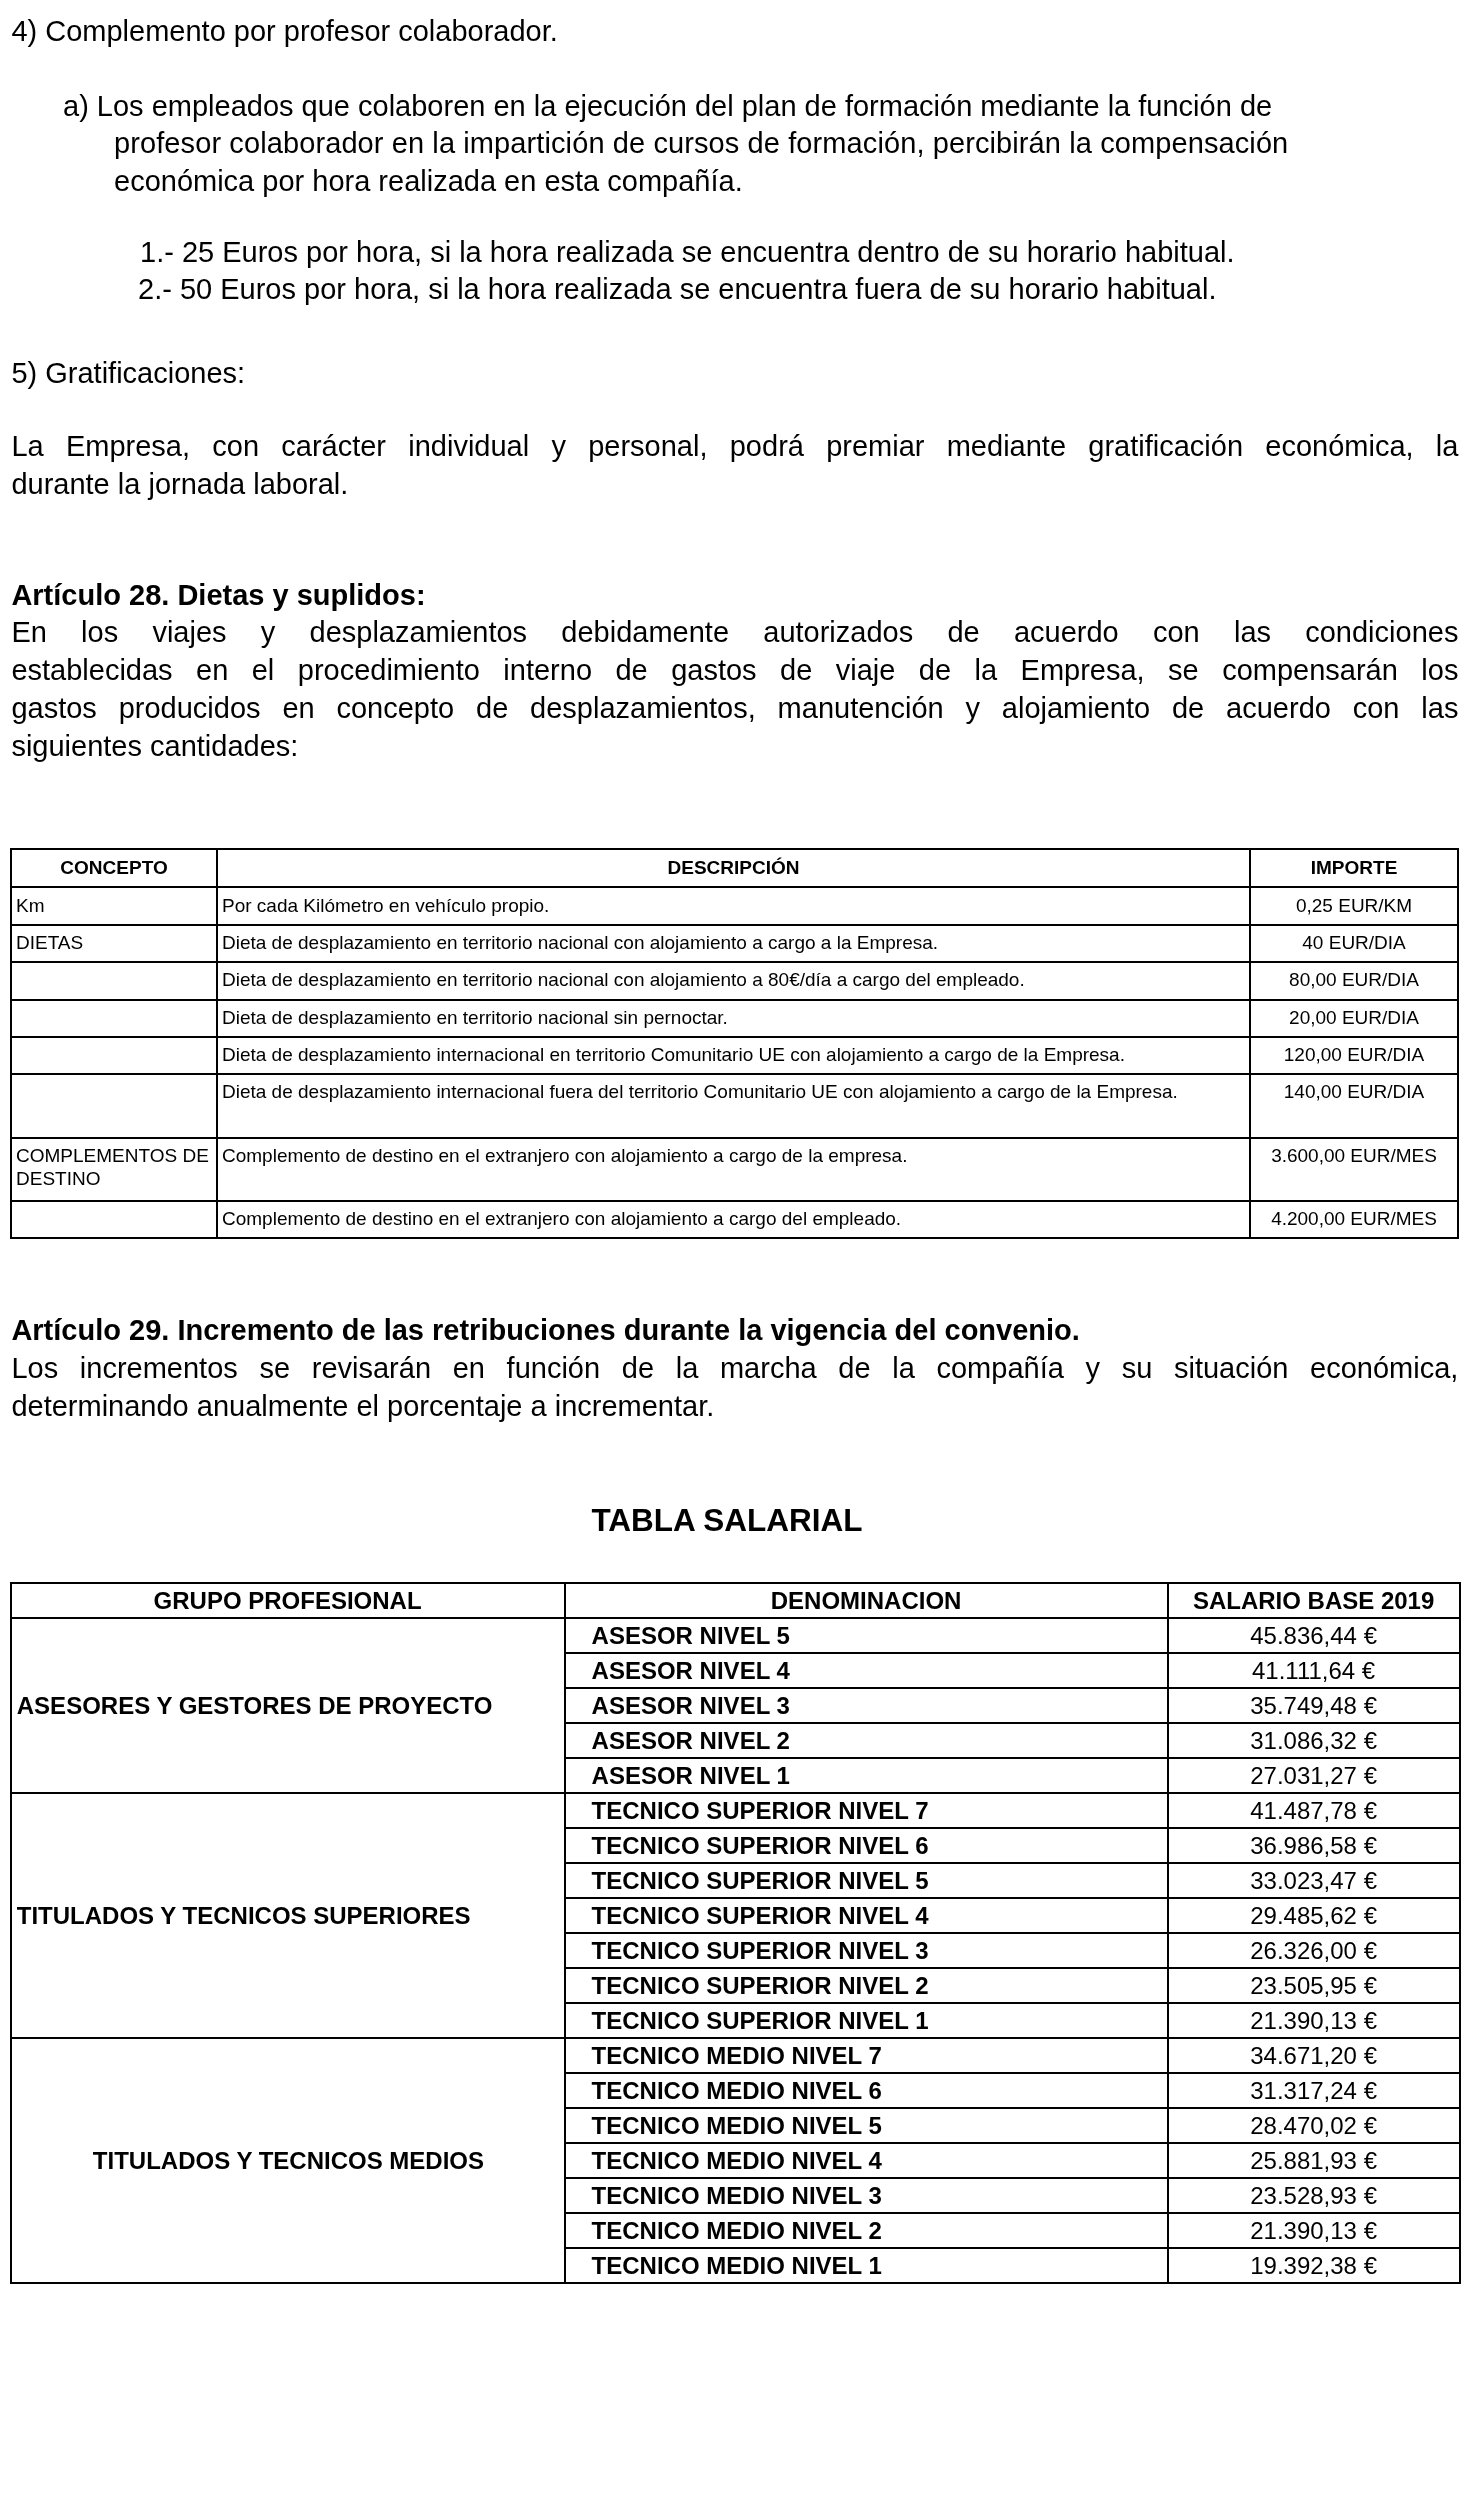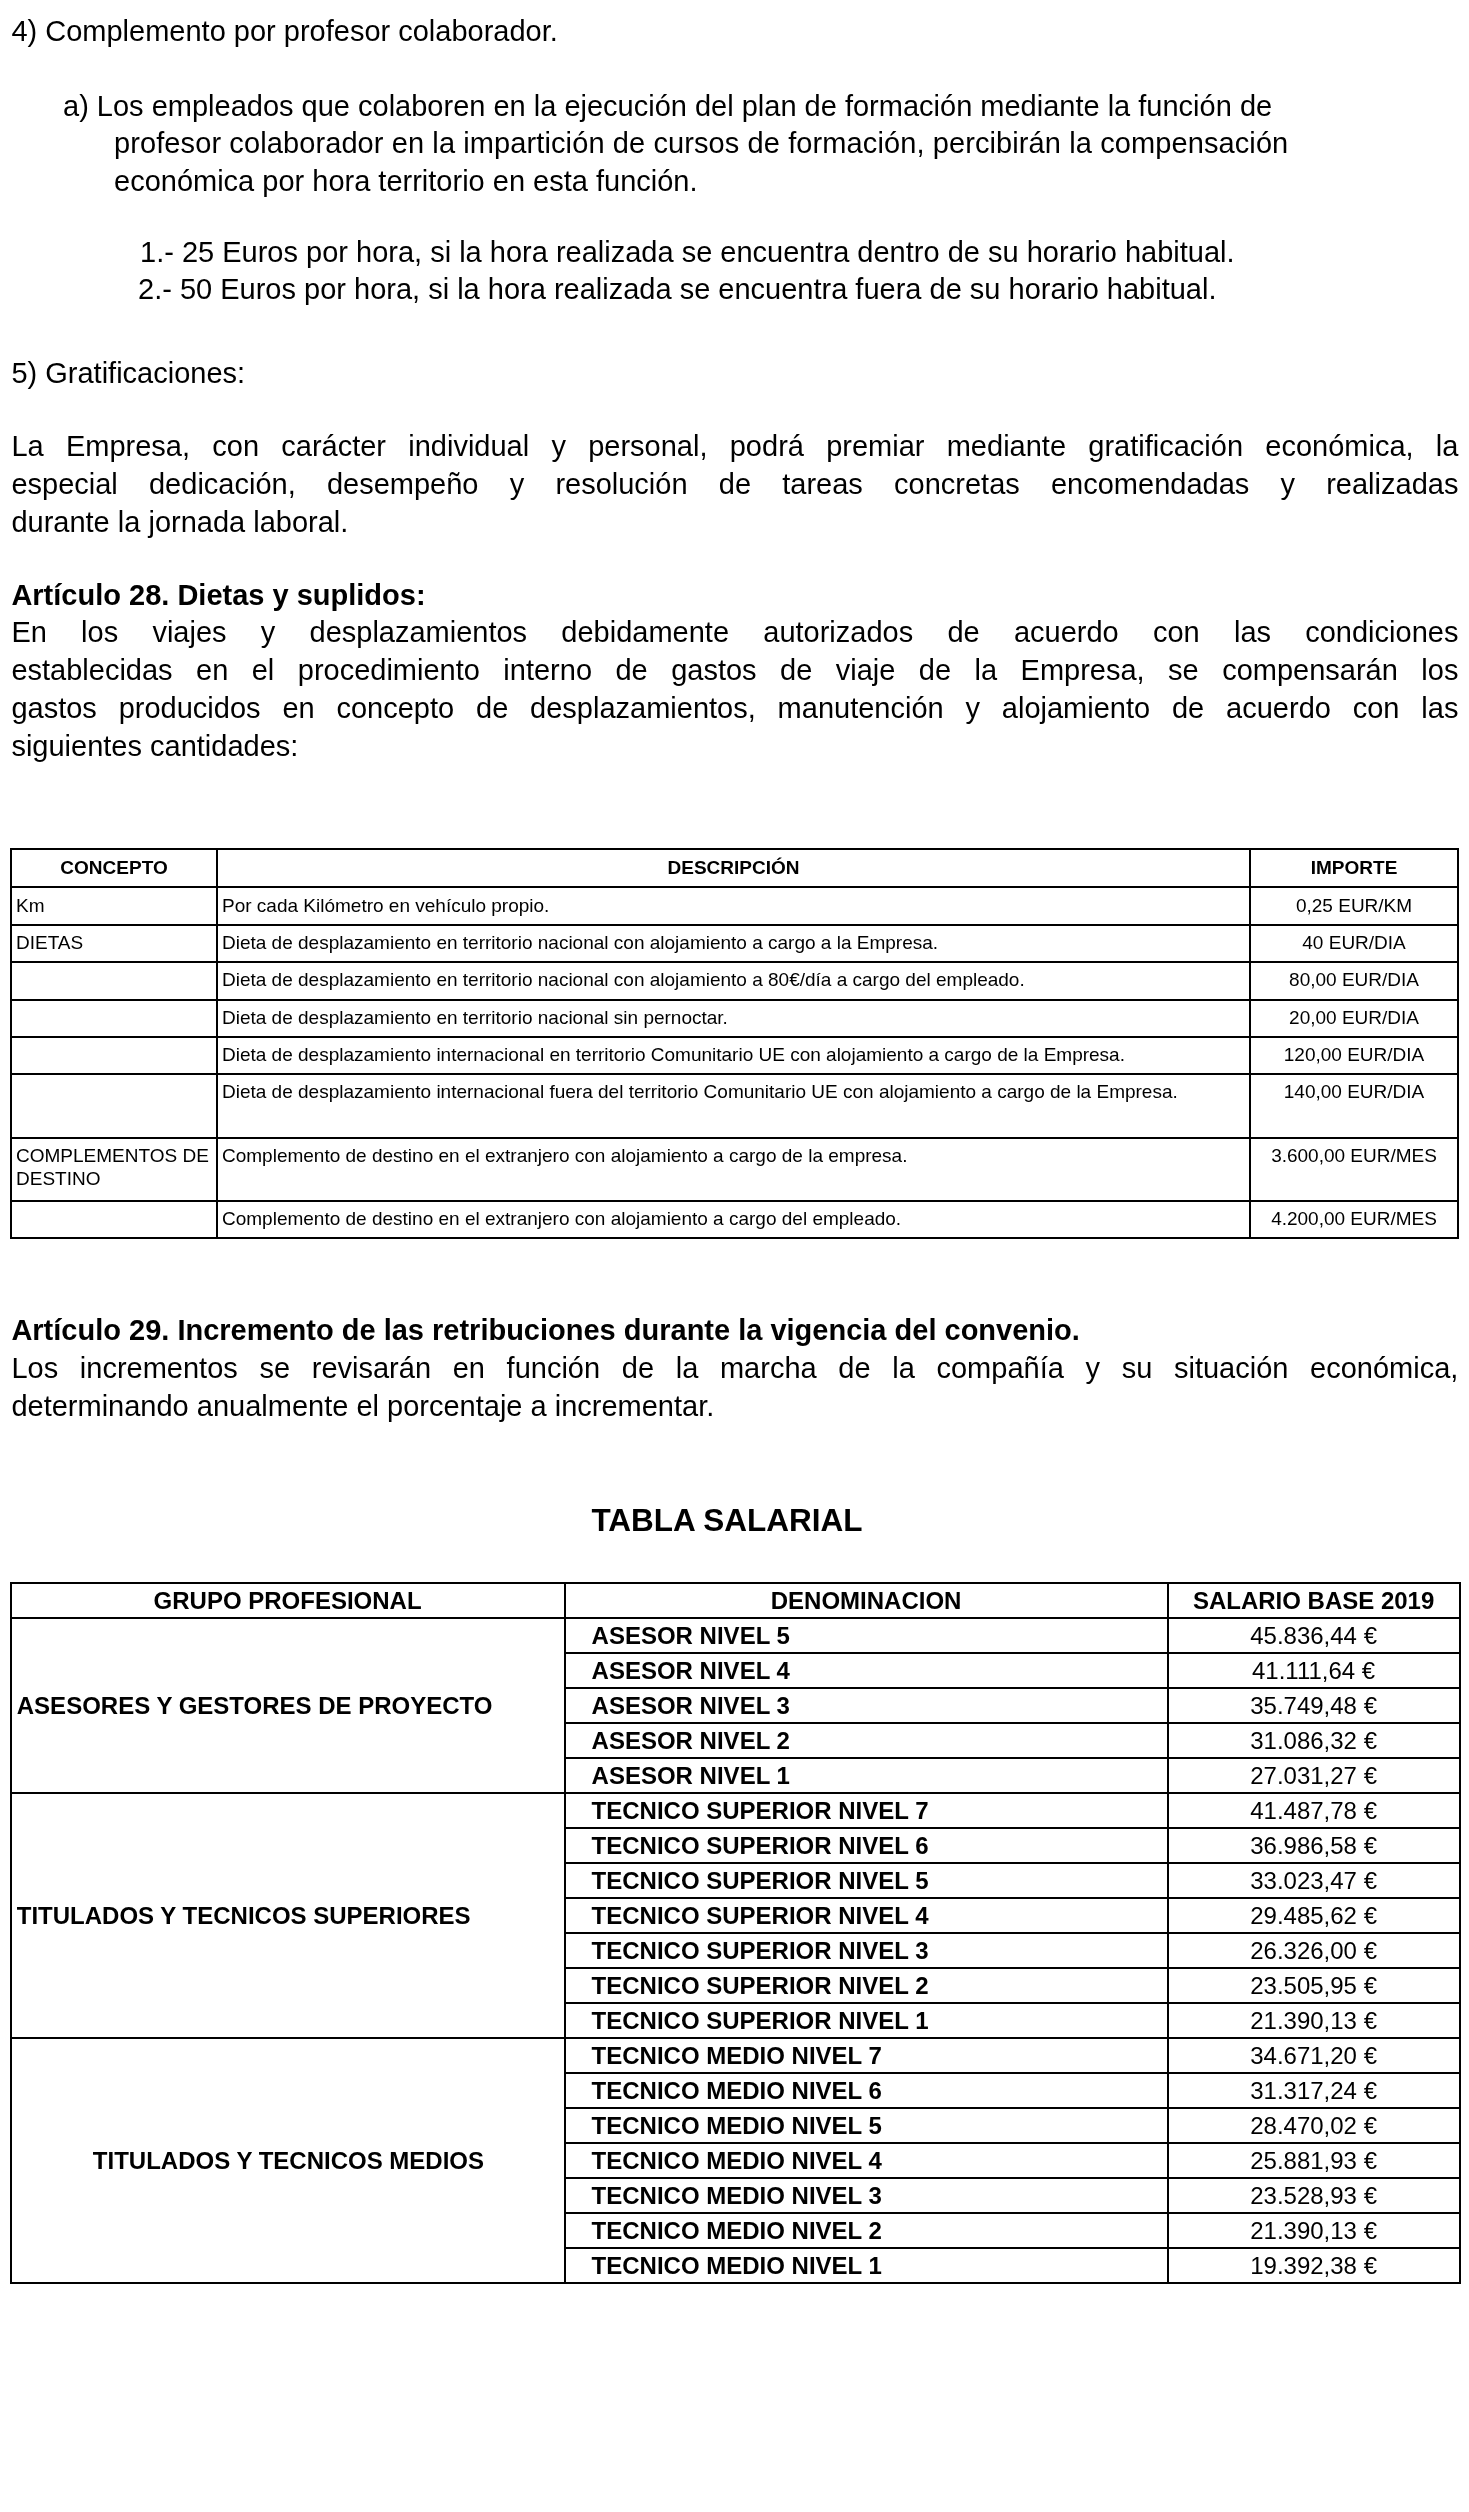--- a/index.html
+++ b/index.html
@@ -46,28 +46,27 @@
     position: absolute; top: 1501px; left: 0; width: 1454px; text-align: center;
     font-size: 31.5px; font-weight: bold; line-height: 38px;
   }
 </style>
 </head>
 <body>
 
 <div class="line" style="left:11.4px; top:12.2px;">4) Complemento por profesor colaborador.</div>
 <div class="line" style="left:63px; top:87px;">a) Los empleados que colaboren en la ejecución del plan de formación mediante la función de</div>
 <div class="line" style="left:114px; top:124px; letter-spacing:0.1px;">profesor colaborador en la impartición de cursos de formación, percibirán la compensación</div>
-<div class="line" style="left:114px; top:162px;">económica por hora territorio en esta función.</div>
+<div class="line" style="left:114px; top:162px;">económica por hora realizada en esta compañía.</div>
 <div class="line" style="left:140px; top:233px;">1.- 25 Euros por hora, si la hora realizada se encuentra dentro de su horario habitual.</div>
 <div class="line" style="left:138px; top:270px;">2.- 50 Euros por hora, si la hora realizada se encuentra fuera de su horario habitual.</div>
 
 <div class="line" style="left:11.4px; top:354px;">5) Gratificaciones:</div>
 <div class="just" style="top:427px;">
   <span class="jl">La Empresa, con carácter individual y personal, podrá premiar mediante gratificación económica, la</span>
-  <span class="jl">especial dedicación, desempeño y resolución de tareas concretas encomendadas y realizadas</span>
   <span class="jl last">durante la jornada laboral.</span>
 </div>
 
 <div class="line bold" style="left:11.4px; top:576px;">Artículo 28. Dietas y suplidos:</div>
 <div class="just" style="top:613px;">
   <span class="jl">En los viajes y desplazamientos debidamente autorizados de acuerdo con las condiciones</span>
   <span class="jl">establecidas en el procedimiento interno de gastos de viaje de la Empresa, se compensarán los</span>
   <span class="jl">gastos producidos en concepto de desplazamientos, manutención y alojamiento de acuerdo con las</span>
   <span class="jl last">siguientes cantidades:</span>
 </div>

